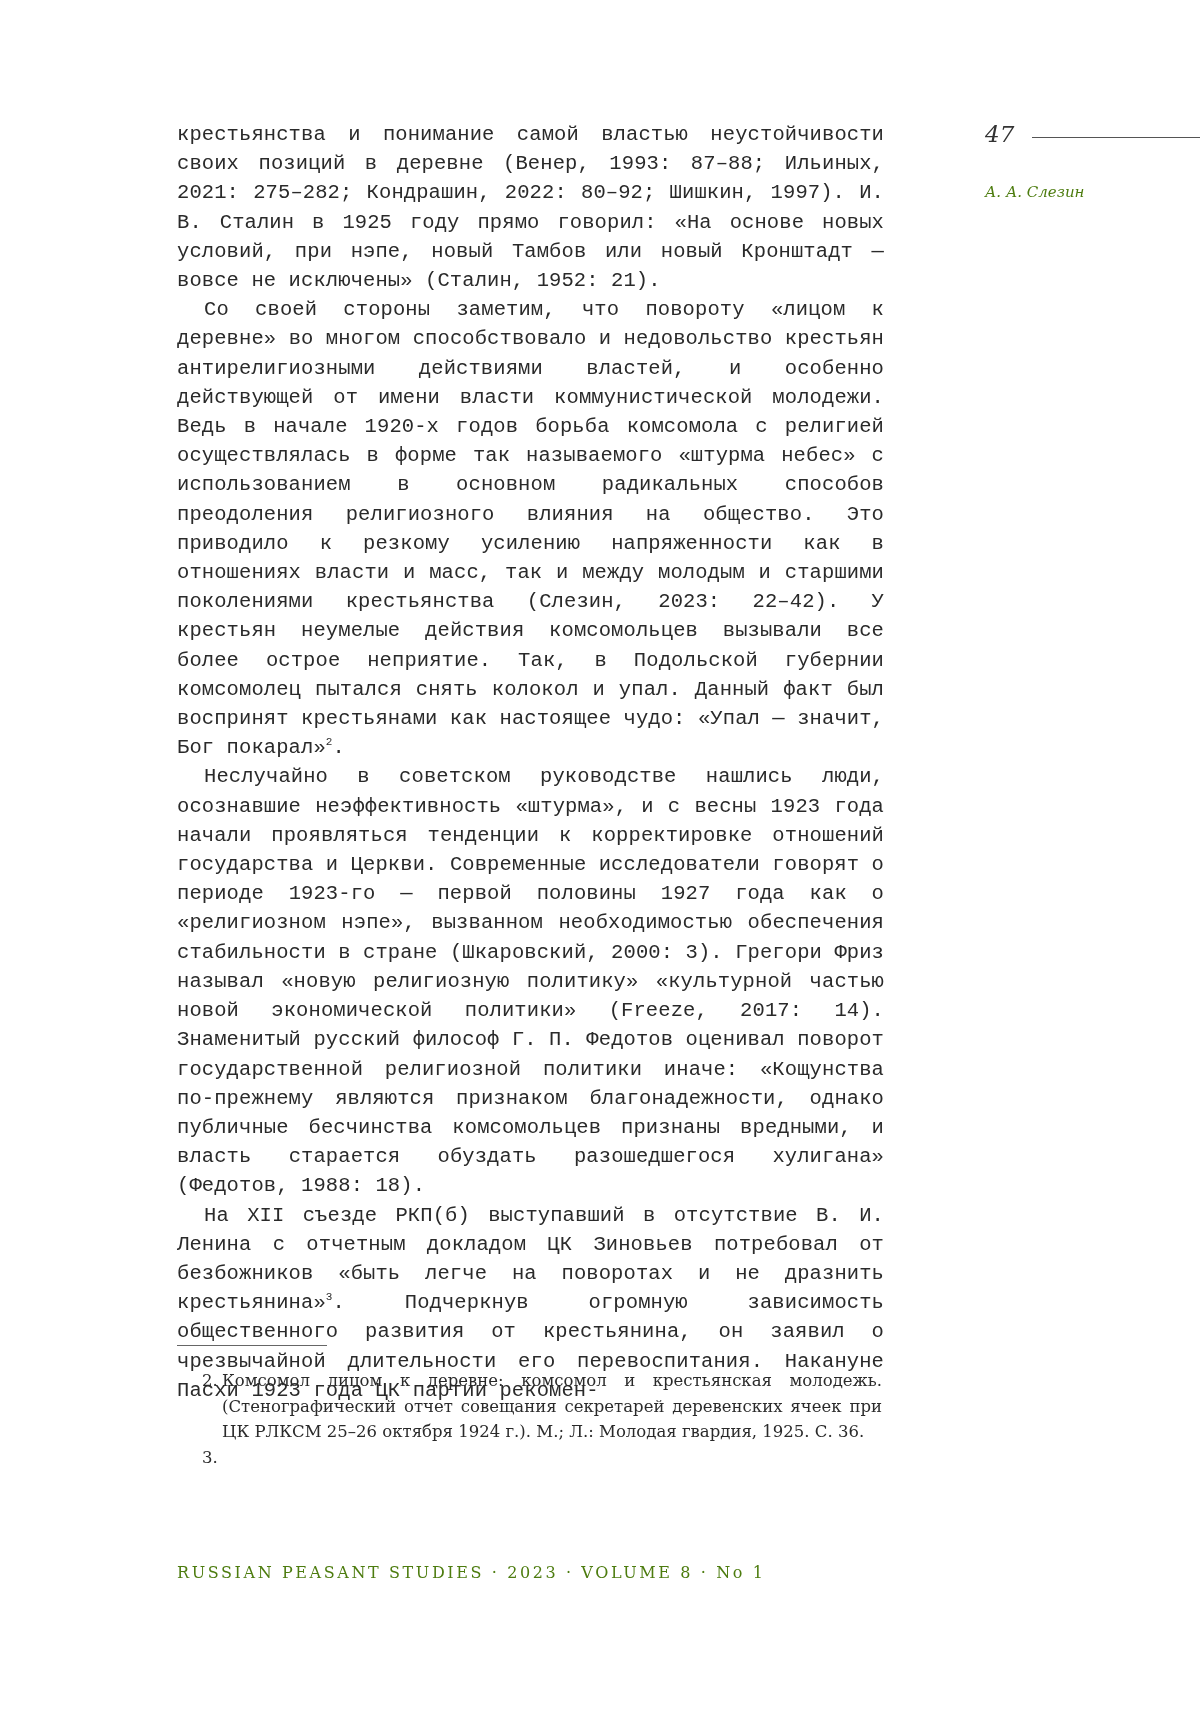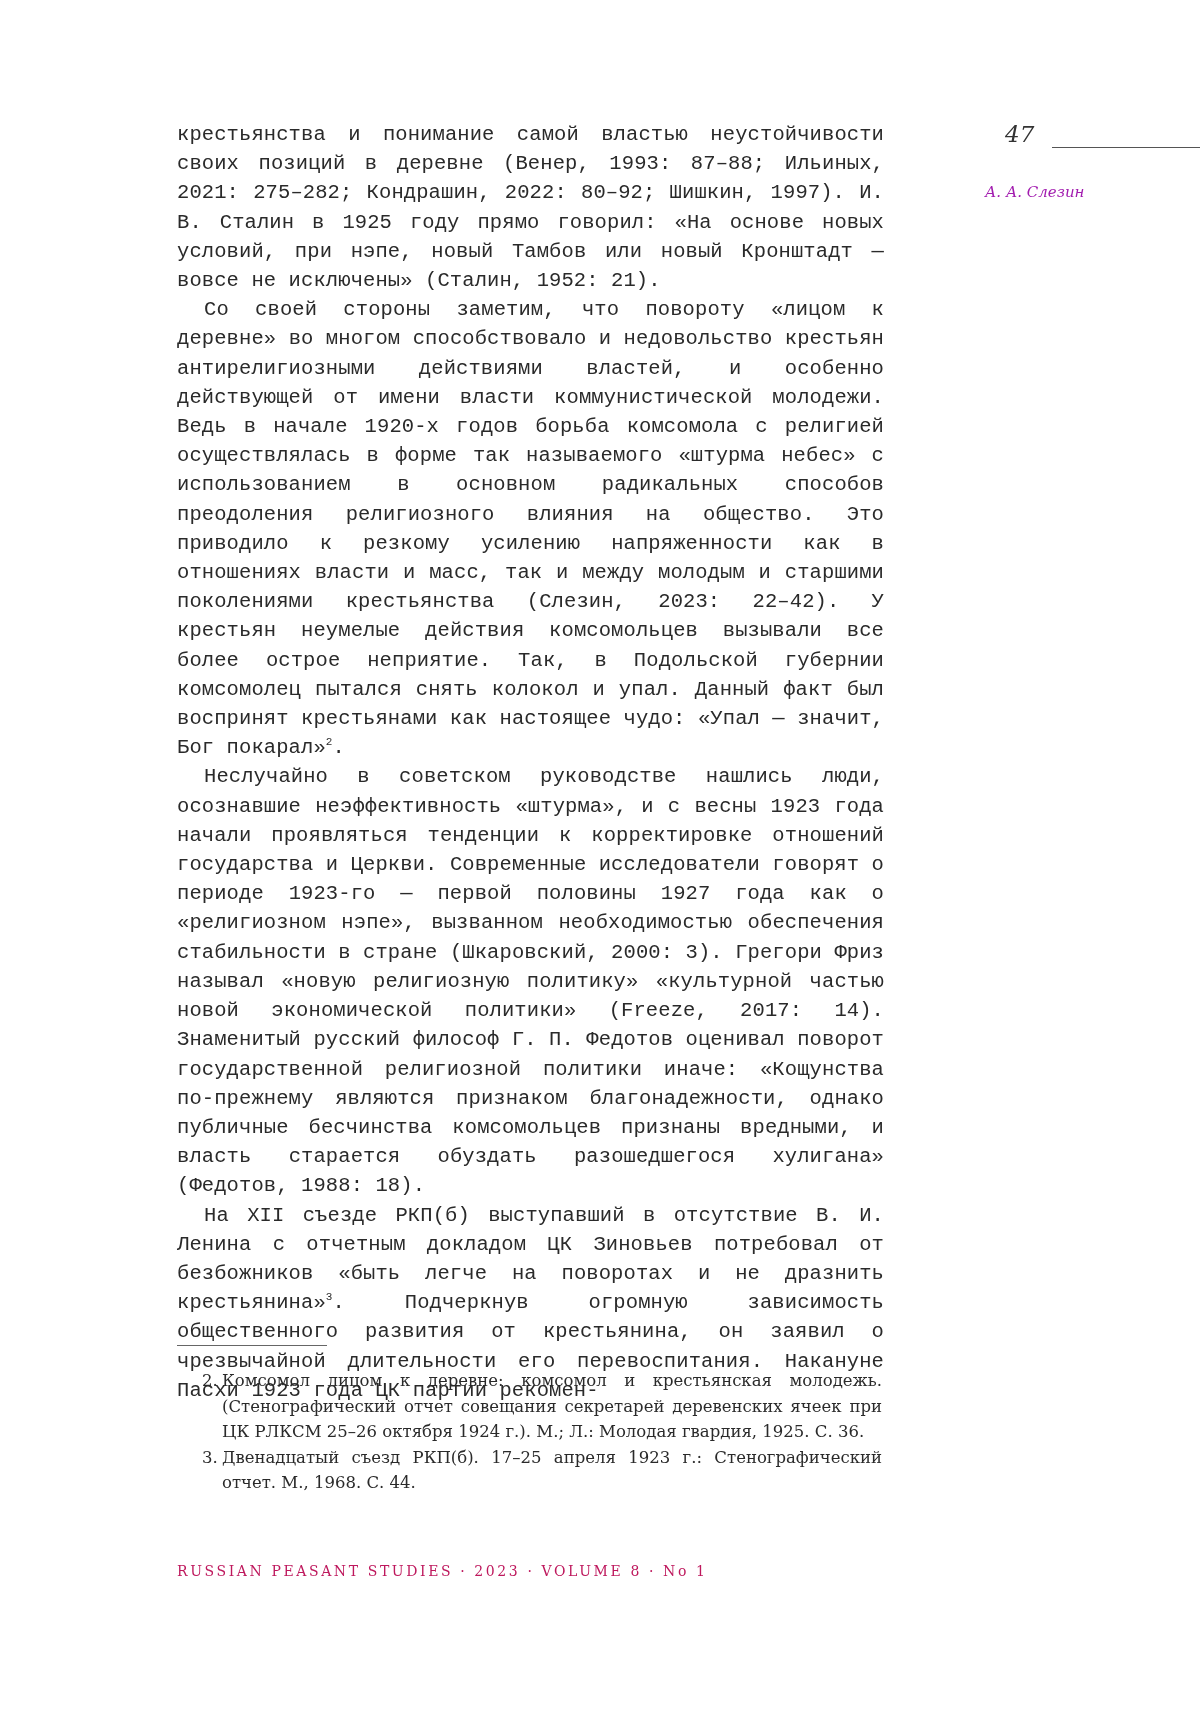--- a/index.html
+++ b/index.html
@@ -9,34 +9,34 @@
     font-family: Liberation Mono, monospace; font-size: 20.5px; line-height: 29.2px;
     text-align: justify; letter-spacing: 0.1px;
   }
   .main p { margin: 0; }
   .main p.indent { text-indent: 27px; }
   sup { font-size: 11px; line-height: 0; vertical-align: super; }
   .side {
     position: absolute; left: 985px; top: 120px; width: 215px;
     font-family: "DejaVu Serif", serif;
   }
-  .pagenum { font-style: italic; font-size: 23px; line-height: 28px; color: #333; display: flex; align-items: flex-end; margin-left: 20px; }
+  .pagenum { font-style: italic; font-size: 23px; line-height: 28px; color: #333; display: flex; align-items: center; }
   .pagenum .rule { flex: 1; height: 1px; background: #555; margin-left: 18px; margin-top: 6px; }
-  .author { font-style: italic; font-size: 15px; color: #a21caf; margin-top: 30px; line-height: 28px; }
+  .author { font-style: italic; font-size: 15px; color: #4d7c0f; margin-top: 30px; line-height: 28px; }
   .title-lines { font-size: 14.5px; line-height: 29px; color: #333; }
   .fn-rule { position: absolute; left: 177px; top: 1345px; width: 150px; height: 1px; background: #666; }
   .footnotes {
     position: absolute; left: 222px; top: 1368px; width: 660px;
     font-family: "DejaVu Serif", serif; font-size: 16.5px; line-height: 25.5px; text-align: justify;
   }
   .fn { position: relative; padding-left: 0; margin: 0; }
   .fn .num { position: absolute; left: -20px; }
   .footer {
     position: absolute; left: 177px; top: 1563px;
-    font-family: "DejaVu Serif", serif; font-size: 14px; letter-spacing: 2.6px; color: #be185d;
+    font-family: "DejaVu Serif", serif; font-size: 16px; letter-spacing: 2.6px; color: #4d7c0f;
   }
 </style>
 </head>
 <body>
 
 <div class="main">
   <p>крестьянства и понимание самой властью неустойчивости своих позиций в деревне (Венер, 1993: 87–88; Ильиных, 2021: 275–282; Кондрашин, 2022: 80–92; Шишкин, 1997). И. В. Сталин в 1925 году прямо говорил: «На основе новых условий, при нэпе, новый Тамбов или новый Кронштадт — вовсе не исключены» (Сталин, 1952: 21).</p>
   <p class="indent"><span>Со своей стороны заметим, что повороту «лицом к деревне» во многом способствовало и недовольство крестьян антирелигиозными действиями властей, и особенно действующей от имени власти коммунистической молодежи. Ведь в начале 1920-х годов борьба комсомола с религией осуществлялась в форме так называемого «штурма небес» с использованием в основном радикальных способов преодоления религиозного влияния на общество. Это приводило к резкому усилению напряженности как в отношениях власти и масс, так и между молодым и старшими поколениями крестьянства (Слезин, 2023: 22–42). У крестьян неумелые действия комсомольцев вызывали все более острое неприятие. Так, в Подольской губернии комсомолец пытался снять колокол и упал. Данный факт был воспринят крестьянами как настоящее чудо: «Упал — значит, Бог покарал»</span><sup>2</sup><span>.</span></p>
   <p class="indent">Неслучайно в советском руководстве нашлись люди, осознавшие неэффективность «штурма», и с весны 1923 года начали проявляться тенденции к корректировке отношений государства и Церкви. Современные исследователи говорят о периоде 1923-го — первой половины 1927 года как о «религиозном нэпе», вызванном необходимостью обеспечения стабильности в стране (Шкаровский, 2000: 3). Грегори Фриз называл «новую религиозную политику» «культурной частью новой экономической политики» (Freeze, 2017: 14). Знаменитый русский философ Г. П. Федотов оценивал поворот государственной религиозной политики иначе: «Кощунства по-прежнему являются признаком благонадежности, однако публичные бесчинства комсомольцев признаны вредными, и власть старается обуздать разошедшегося хулигана» (Федотов, 1988: 18).</p>
   <p class="indent"><span>На XII съезде РКП(б) выступавший в отсутствие В. И. Ленина с отчетным докладом ЦК Зиновьев потребовал от безбожников «быть легче на поворотах и не дразнить крестьянина»</span><sup>3</sup><span>. Подчеркнув огромную зависимость общественного развития от крестьянина, он заявил о чрезвычайной длительности его перевоспитания. Накануне Пасхи 1923 года ЦК партии рекомен-</span></p>
@@ -47,16 +47,16 @@
     <span>47</span>
     <span class="rule"></span>
   </div>
   <div class="author">А. А. Слезин</div>
 </div>
 
 <div class="fn-rule"></div>
 
 <div class="footnotes">
   <p class="fn"><span class="num">2.</span><span>Комсомол лицом к деревне: комсомол и крестьянская молодежь. (Стенографический отчет совещания секретарей деревенских ячеек при ЦК РЛКСМ 25–26 октября 1924 г.). М.; Л.: Молодая гвардия, 1925. С. 36.</span></p>
-  <p class="fn"><span class="num">3.</span><span>Двенадцатый съезд РКП(б). 17–25 апреля 1923 г.: Стенографический отчет. М., 1968. С. 44.</span></p>
+  <p class="fn"><span class="num">3.</span></p>
 </div>
 
 <div class="footer">RUSSIAN PEASANT STUDIES · 2023 · VOLUME 8 · No 1</div>
 
 </body></html>

